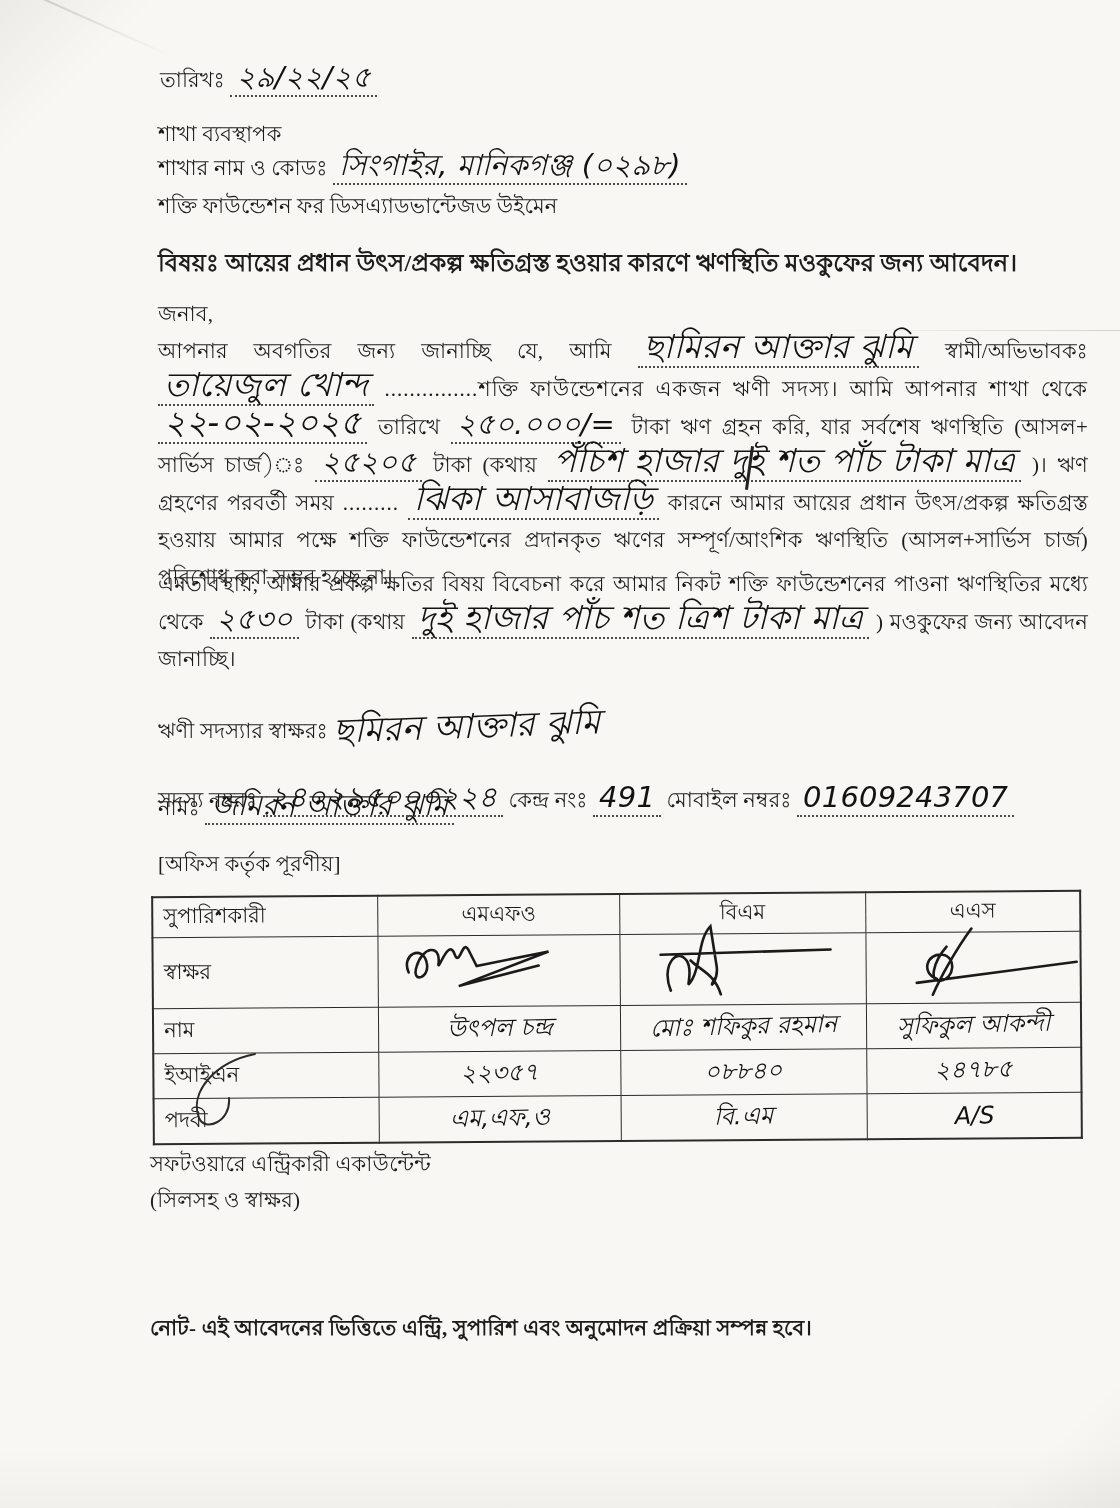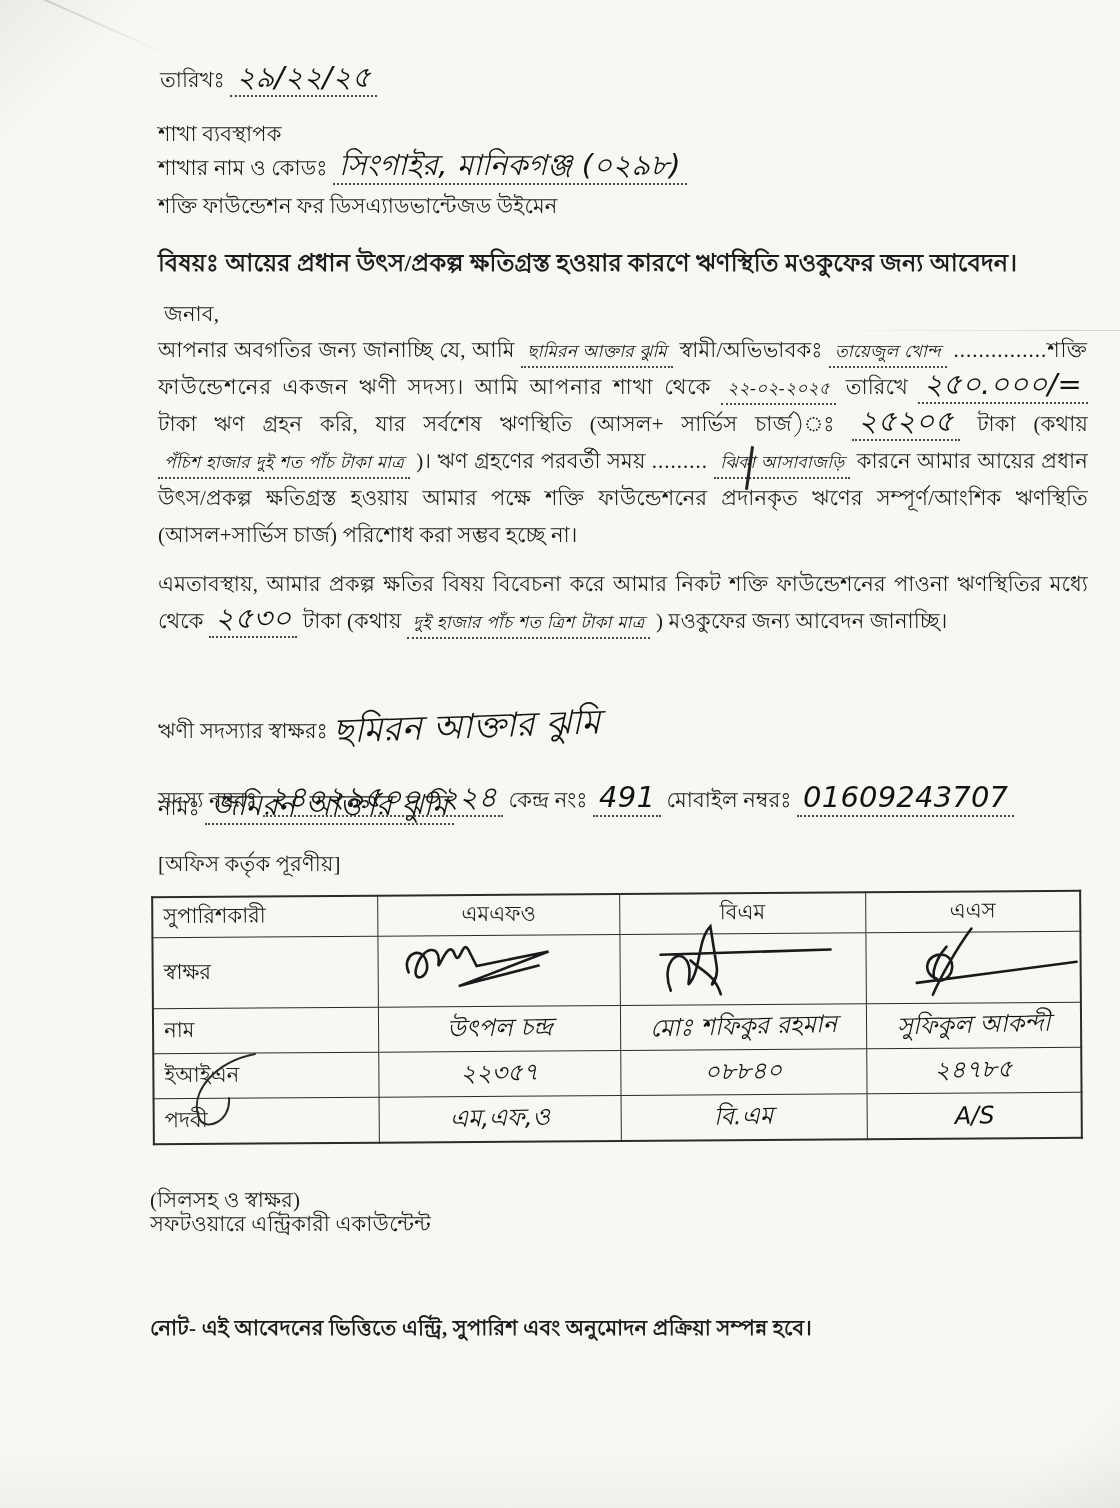--- a/index.html
+++ b/index.html
@@ -26,21 +26,21 @@
     position:absolute;right:0px;top:330px;width:300px;height:1px;
     background:linear-gradient(270deg, rgba(140,140,140,.35), rgba(140,140,140,0));
   }
   .abs{position:absolute;}
   .printed{font-size:21px;letter-spacing:.2px;}
   .bold{font-weight:bold;}
   .para{width:930px;line-height:37px;text-align:justify;}
   .hand{
     font-family:"DejaVu Sans", sans-serif;
     font-style:italic;
-    font-size:17px;
+    font-size:33px;
     color:#121212;
     white-space:nowrap;
   }
   .hand.big{font-size:29px;}
   .blank{
     display:inline-block;
     border-bottom:2px dotted #4a4a4a;
     padding:0 6px;
     line-height:30px;
     vertical-align:baseline;
@@ -88,21 +88,21 @@
 
 <div class="abs printed" style="left:158px;top:150px;white-space:nowrap;">
   <span>শাখার নাম ও কোডঃ</span>
   <span class="blank"><span class="hand big">সিংগাইর, মানিকগঞ্জ (০২৯৮)</span></span>
 </div>
 
 <div class="abs printed" style="left:158px;top:190px;">শক্তি ফাউন্ডেশন ফর ডিসএ্যাডভান্টেজড উইমেন</div>
 
 <div class="abs printed bold" style="left:158px;top:244px;font-size:24px;">বিষয়ঃ আয়ের প্রধান উৎস/প্রকল্প ক্ষতিগ্রস্ত হওয়ার কারণে ঋণস্থিতি মওকুফের জন্য আবেদন।</div>
 
-<div class="abs printed" style="left:164px;top:298px;">জনাব,</div>
+<div class="abs printed" style="left:158px;top:298px;">জনাব,</div>
 
 <div class="abs printed para" style="left:158px;top:332px;">
   <span>আপনার অবগতির জন্য জানাচ্ছি যে, আমি</span>
   <span class="blank"><span class="hand">ছামিরন আক্তার ঝুমি</span></span>
   <span>স্বামী/অভিভাবকঃ</span>
   <span class="blank"><span class="hand">তায়েজুল খোন্দ</span></span>
   <span class="leader">...............শক্তি ফাউন্ডেশনের একজন ঋণী সদস্য। আমি আপনার শাখা থেকে</span>
   <span class="blank"><span class="hand">২২-০২-২০২৫</span></span>
   <span>তারিখে</span>
   <span class="blank"><span class="hand big">২৫০.০০০/=</span></span>
@@ -188,16 +188,16 @@
     <td class="c2"><span class="hand tbl-hand big">বি.এম</span></td>
     <td class="c3"><span class="hand tbl-hand big">A/S</span></td>
   </tr>
 </tbody>
   </table>
 
 <svg class="pen-artifact" width="90" height="80" viewBox="0 0 90 80">
   <path d="M70,2 C30,10 4,40 14,66 C20,80 46,70 44,46" stroke="#2a2a2a" stroke-width="2" fill="none" stroke-linecap="round"></path>
 </svg>
 
-<div class="abs printed" style="left:150px;top:1208px;">সফটওয়ারে এন্ট্রিকারী একাউন্টেন্ট</div>
+<div class="abs printed" style="left:150px;top:1148px;">সফটওয়ারে এন্ট্রিকারী একাউন্টেন্ট</div>
 <div class="abs printed" style="left:150px;top:1184px;">(সিলসহ ও স্বাক্ষর)</div>
 
 <div class="abs printed note-line" style="left:150px;top:1312px;">নোট- এই আবেদনের ভিত্তিতে এন্ট্রি, সুপারিশ এবং অনুমোদন প্রক্রিয়া সম্পন্ন হবে।</div>
 
 </body></html>

